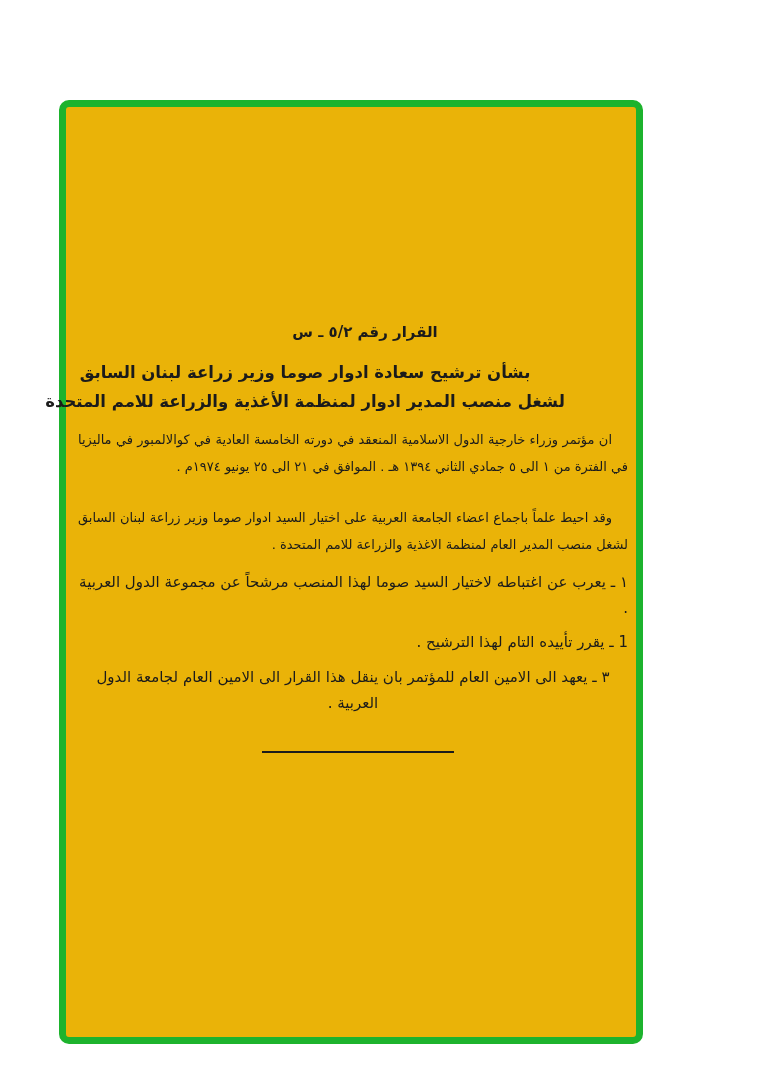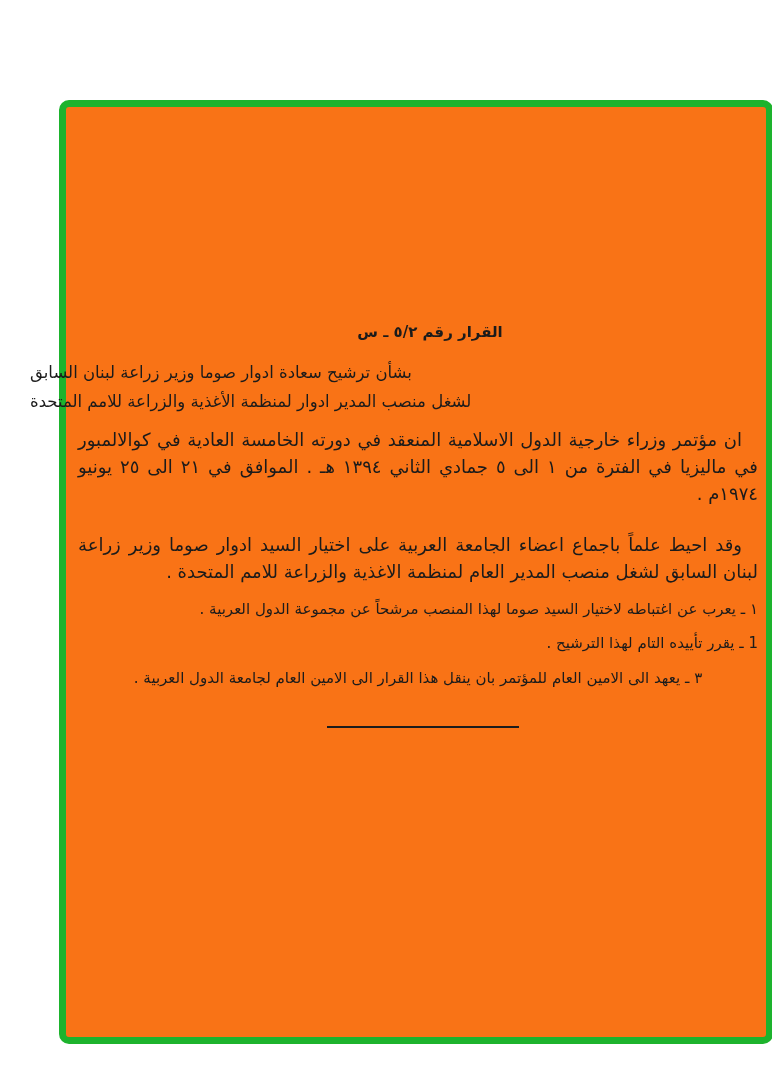--- a/index.html
+++ b/index.html
@@ -36,53 +36,53 @@
     color: #1c1c1c;
     line-height: 15px;
     white-space: nowrap;
   }
 
   
   .doc-frame {
     position: absolute;
     left: 59px;
     top: 100px;
-    width: 714px;
+    width: 584px;
     height: 944px;
     box-sizing: border-box;
     border: 7px solid #1db32d;
     border-radius: 10px;
-    background: #f97316;
+    background: #eab308;
   }
 
   
   .doc-content {
     direction: rtl;
     padding: 0 8px 0 12px;
     color: #1b1b1b;
   }
   .res-line {
     margin-top: 212px;
     text-align: center;
     font-size: 15px;
     font-weight: bold;
     line-height: 26px;
     transform: translateX(12px);
   }
   .doc-title {
-    text-align: left;
+    text-align: center;
     font-size: 16.5px;
-    font-weight: normal;
+    font-weight: bold;
     line-height: 29px;
     transform: translateX(-48px);
     white-space: nowrap;
   }
   .doc-title.first { margin-top: 13px; }
   .doc-para {
-    font-size: 18px;
+    font-size: 13px;
     line-height: 27px;
     text-align: justify;
     text-indent: 16px;
   }
   .doc-para.p1 { margin-top: 10px; }
   .doc-para.p2 { margin-top: 24px; }
   .doc-item {
     font-size: 15px;
     line-height: 26px;
     text-align: right;

